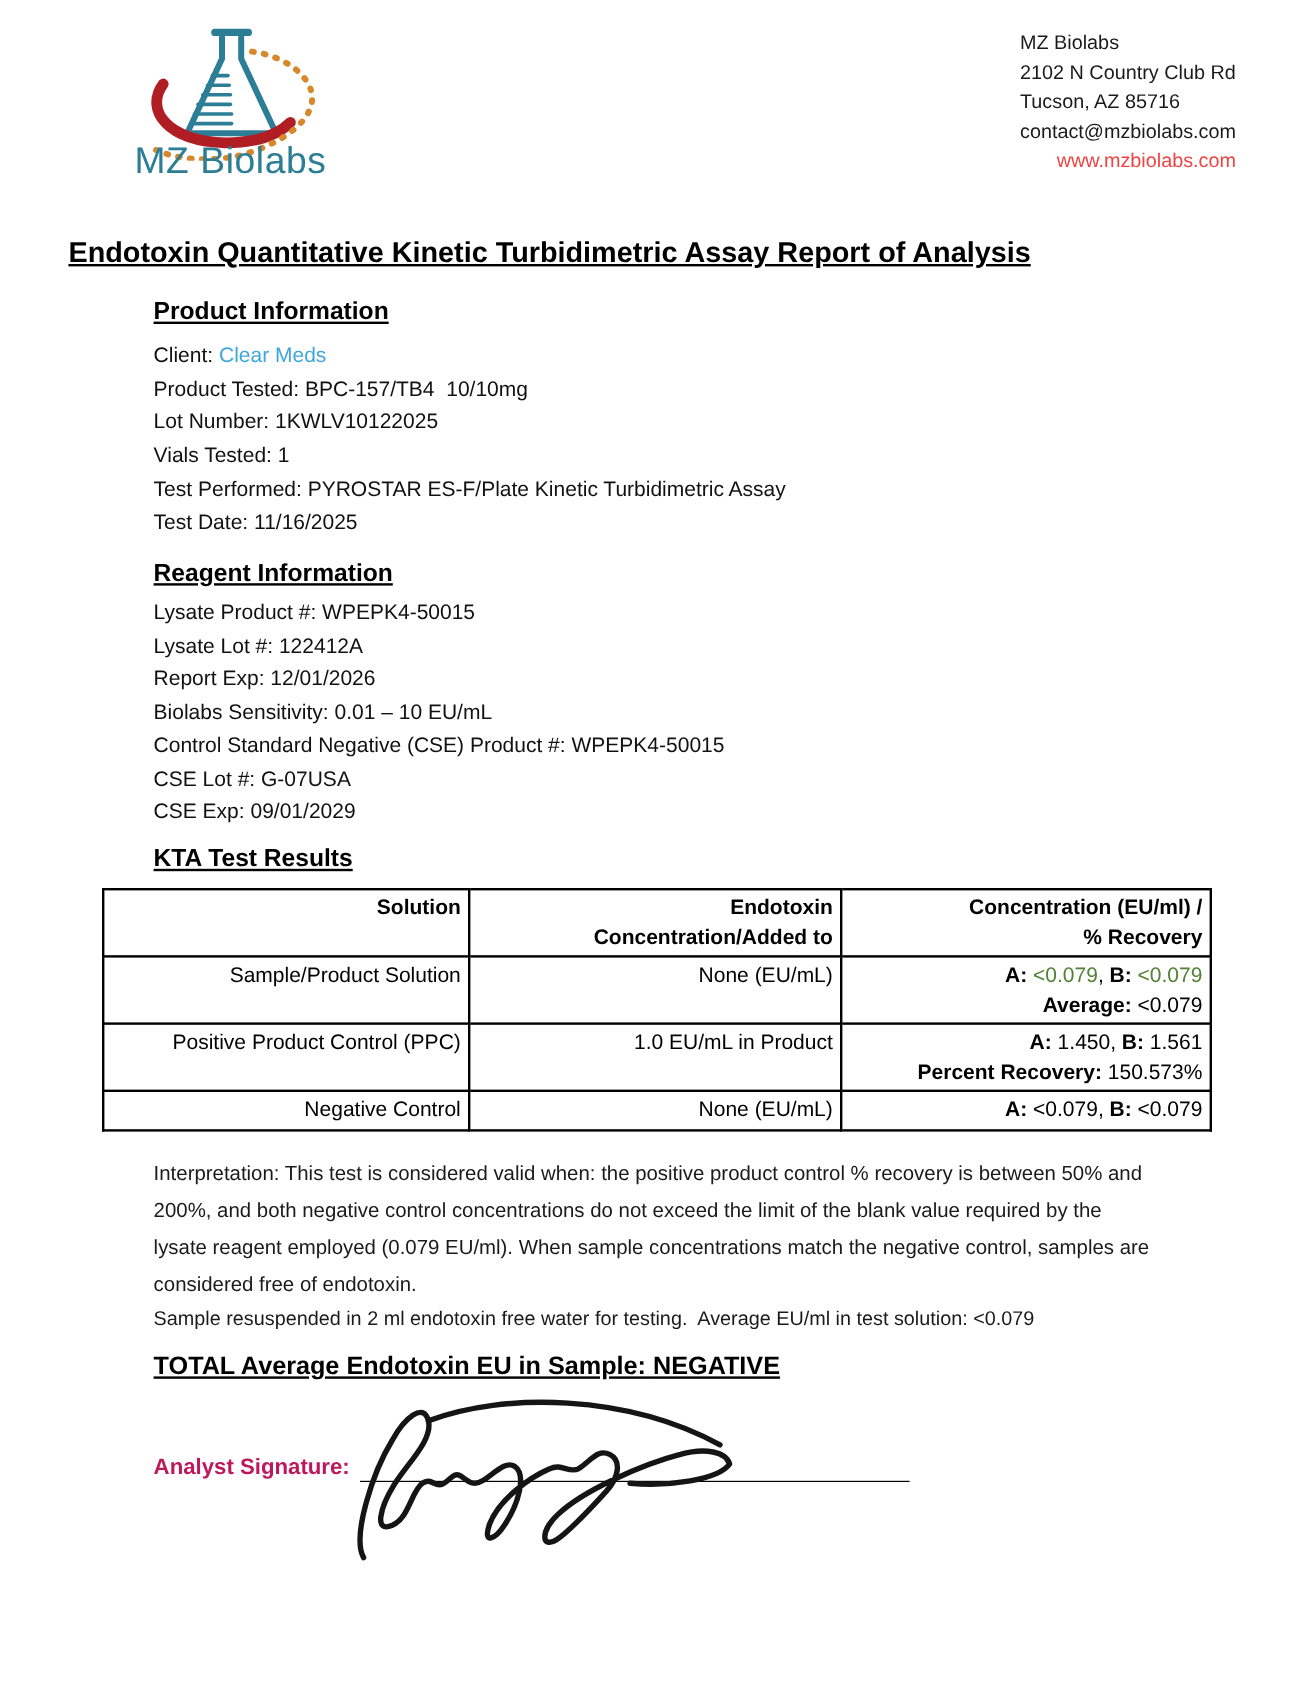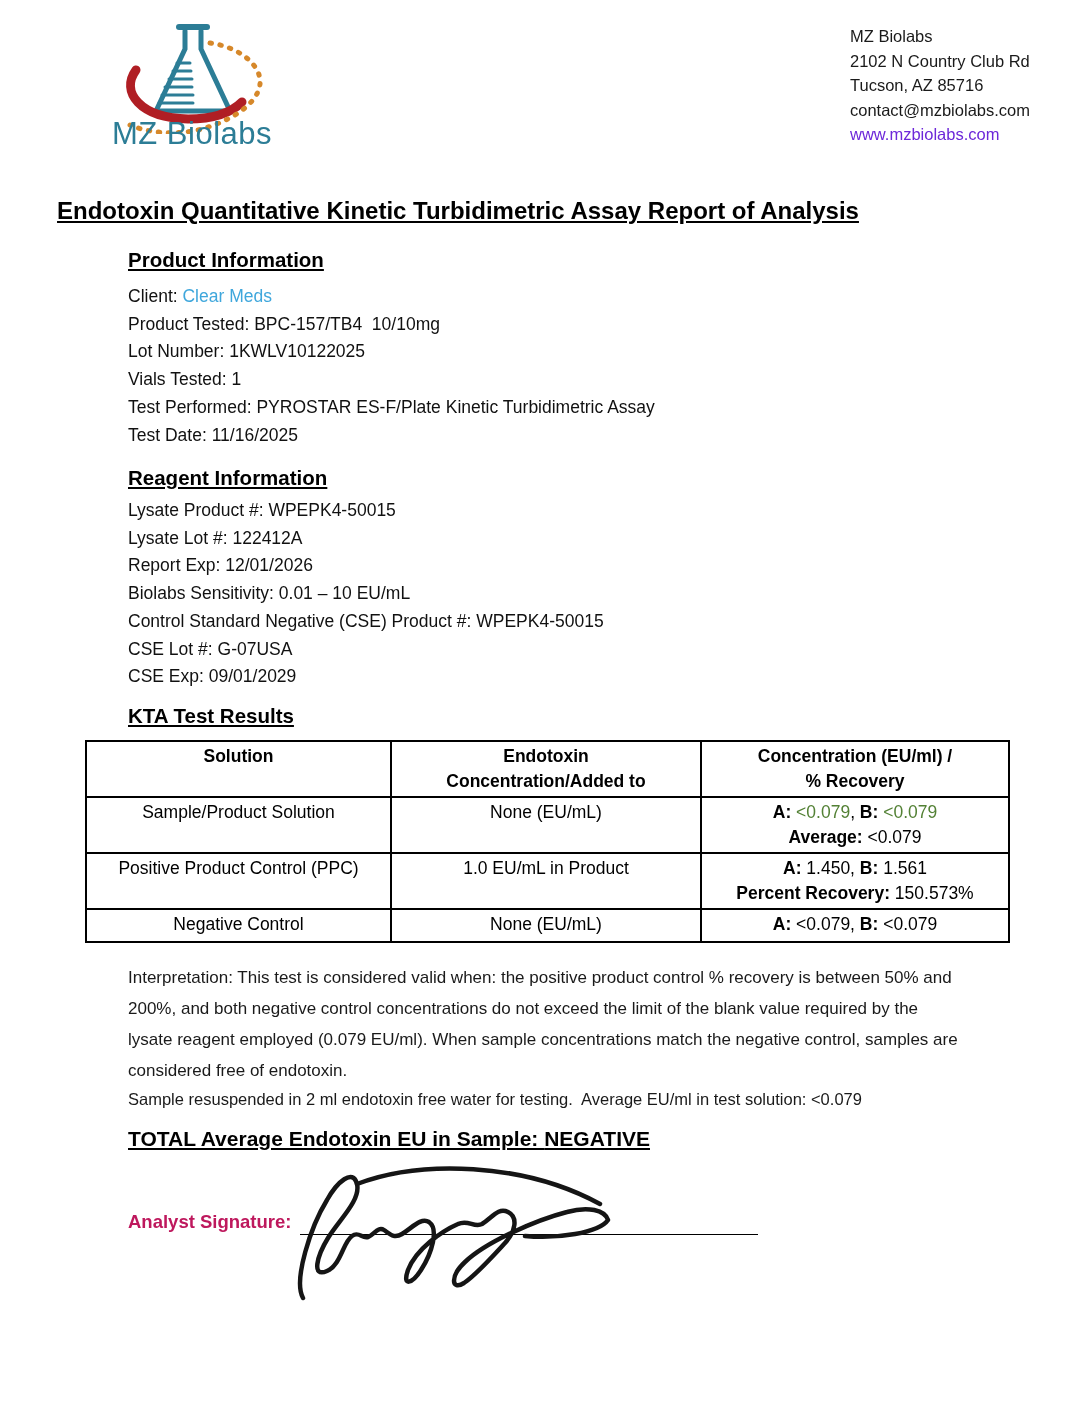--- a/index.html
+++ b/index.html
@@ -20,21 +20,21 @@
   
   .logo-art { position: absolute; left: 118px; top: 22px; }
   .logo-text {
     position: absolute; left: 112px; top: 116px;
     font-size: 31px; color: #2C7D96; letter-spacing: 0.5px;
   }
   .contact-block {
     position: absolute; left: 850px; top: 24px;
     font-size: 16.5px; line-height: 24.5px; color: #1a1a1a;
   }
-  .contact-block .website { color: #6d28d9; }
+  .contact-block .website { color: #ef4444; text-align: right; }
 
   
   .report-title {
     position: absolute; left: 0; top: 197px; width: 916px;
     text-align: center; font-size: 24px; font-weight: bold;
     text-decoration: underline; color: #000;
   }
   .section-heading {
     position: absolute; left: 128px;
     font-size: 20.5px; font-weight: bold; text-decoration: underline; color: #000;
@@ -51,21 +51,21 @@
   .flabel { font-weight: normal; margin-top: 16px; }
   .client-blue { color: #3FA7DC; }
 
   
   .kta-table {
     position: absolute; left: 85px; top: 740px; width: 923px;
     border-collapse: collapse; table-layout: fixed;
     font-size: 17.5px; color: #000;
   }
   .kta-table th, .kta-table td {
-    border: 2px solid #000; text-align: center; vertical-align: top;
+    border: 2px solid #000; text-align: right; vertical-align: top;
     padding: 2px 6px; line-height: 25px; margin-left: 32px;
   }
   .kta-table col.c1 { width: 305px; }
   .kta-table col.c2 { width: 310px; }
   .kta-table col.c3 { width: 308px; }
   .kta-table th { font-weight: bold; height: 53px; }
   .kta-table tr.r0 td { height: 52px; }
   .kta-table tr.r1 td { height: 53px; }
   .kta-table tr.r2 td { height: 33px; }
   .seg-b { font-weight: bold; }

